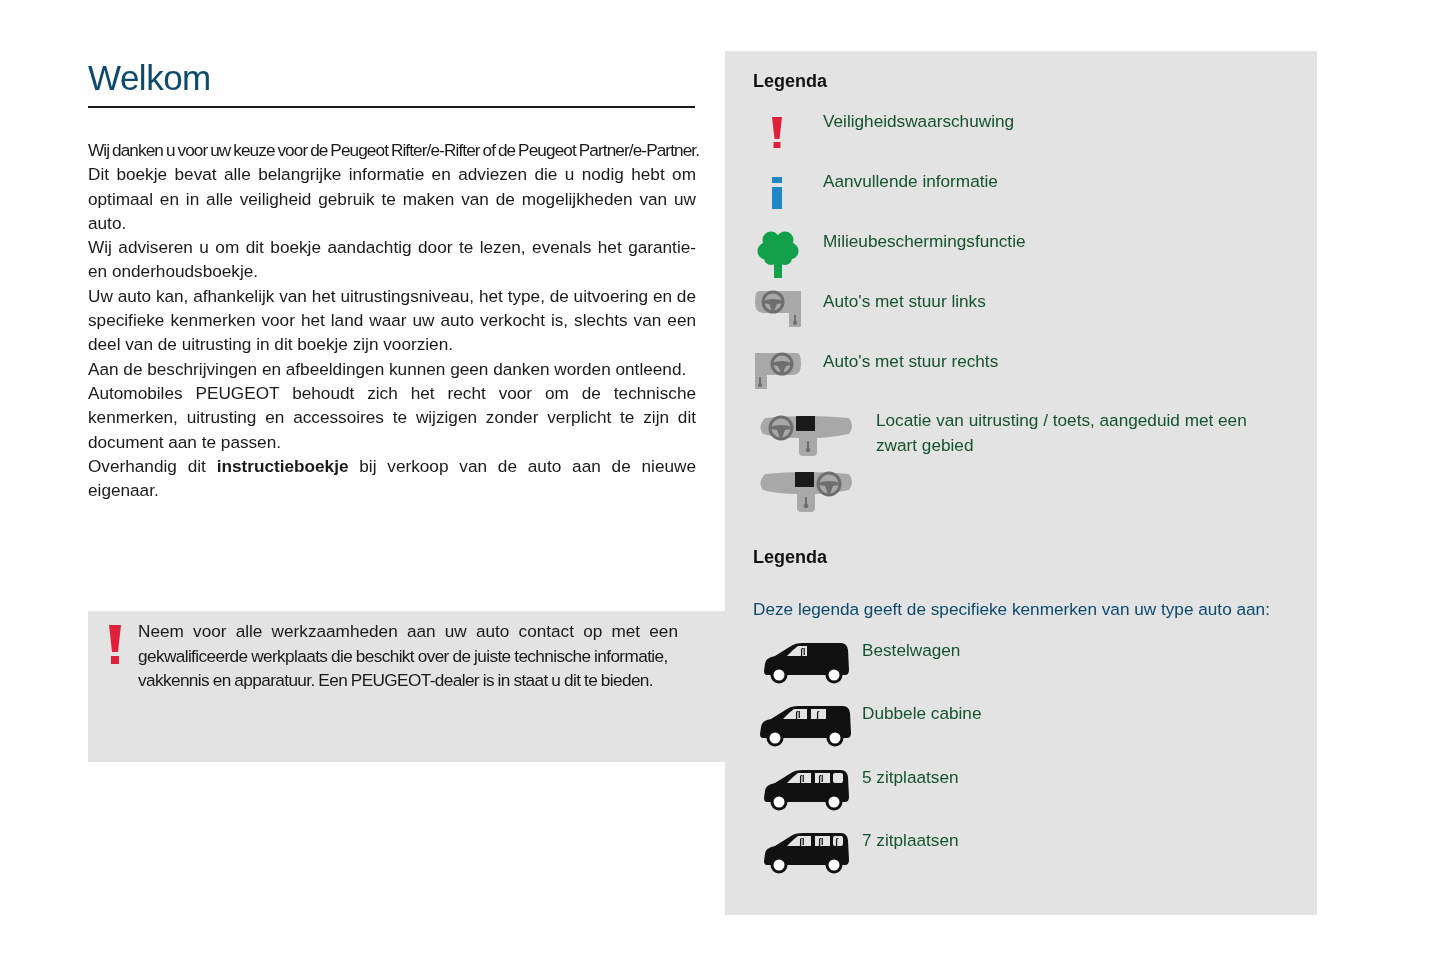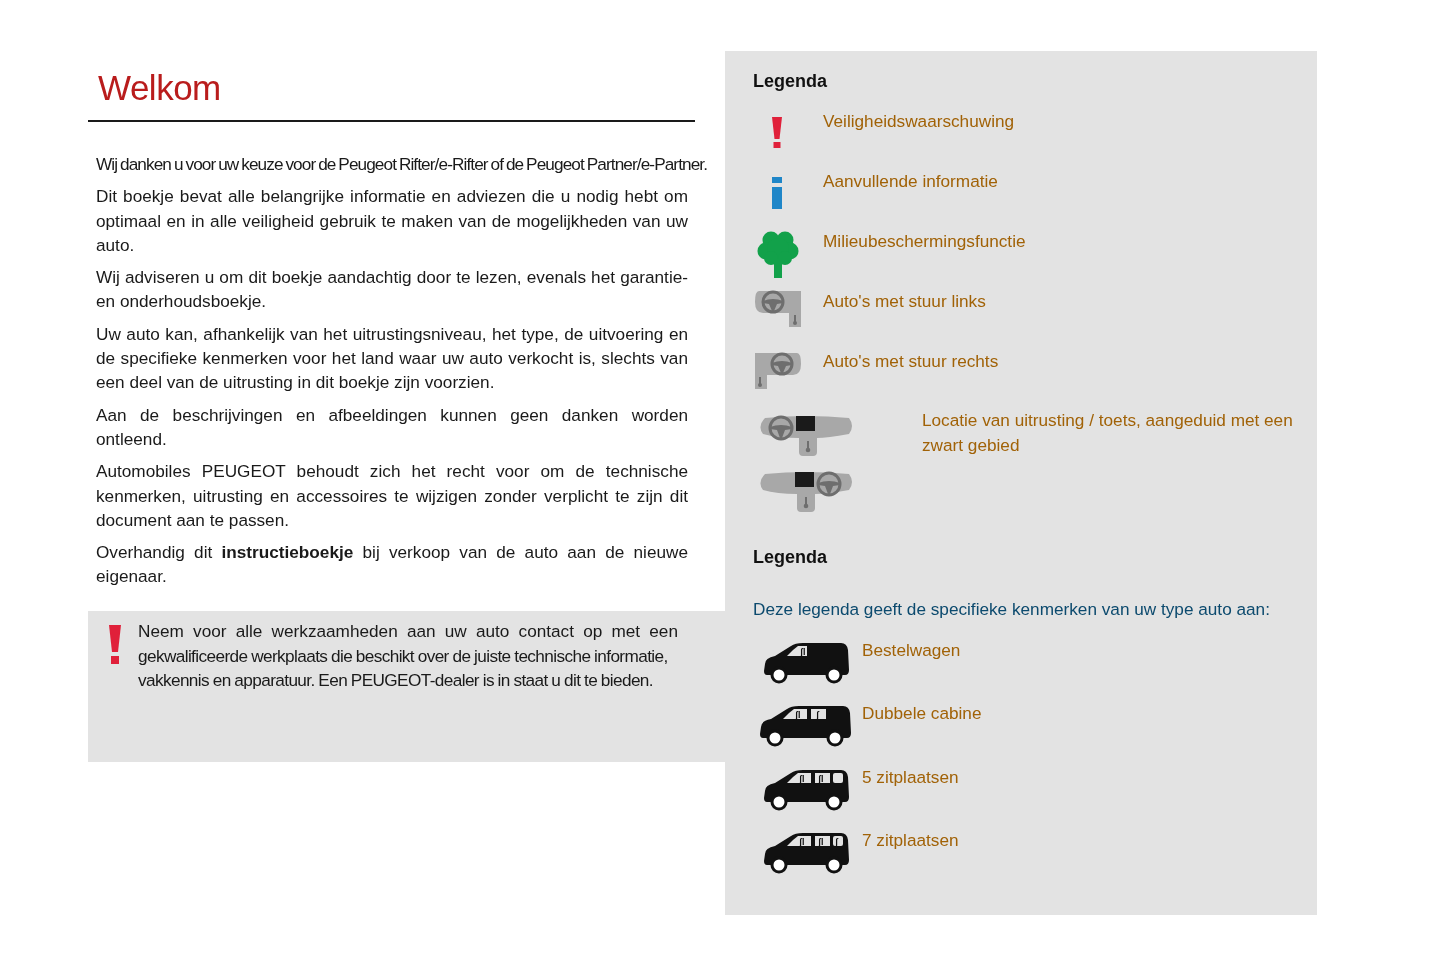--- a/index.html
+++ b/index.html
@@ -2,29 +2,29 @@
 <html><head>
 <meta charset="utf-8">
 <style>
   html, body { margin: 0; padding: 0; background: #ffffff; }
   body {
     width: 1445px; height: 963px; position: relative; overflow: hidden;
     font-family: "Liberation Sans", sans-serif; color: #1a1a1a;
   }
   .left { position: absolute; left: 88px; top: 56px; width: 608px; }
   .title {
-    font-size: 35px; font-weight: normal; margin: 10px; line-height: 44px;
-    letter-spacing: -0.5px; color: #b91c1c;
+    font-size: 35px; font-weight: normal; margin: 0; line-height: 44px;
+    letter-spacing: -0.5px; color: #0c4a6e;
   }
   .title-rule { height: 2px; background: #1a1a1a; margin-top: 6px; width: 607px; }
   .intro {
     margin-top: 30px; font-size: 17.2px; line-height: 24.3px; text-align: justify;
     color: #1a1a1a;
   }
-  .intro p { margin: 8px; }
+  .intro p { margin: 0; }
   .intro .tight { letter-spacing: -0.9px; word-spacing: -1px; white-space: nowrap; }
   .intro b { font-weight: bold; }
 
   .warnbox {
     position: absolute; left: 88px; top: 611px; width: 688px; height: 151px;
     background: #e3e3e3;
   }
   .warnbox .excl {
     position: absolute; left: 20px; top: 14px; width: 14px; height: 40px;
   }
@@ -37,21 +37,21 @@
   .panel {
     position: absolute; left: 725px; top: 51px; width: 592px; height: 864px;
     background: #e3e3e3;
   }
   .ptitle {
     position: absolute; left: 28px; font-size: 18px; font-weight: bold; color: #111;
   }
   .lrow { position: absolute; left: 0; width: 608px; }
   .lrow .ico { position: absolute; }
   .lrow .lbl {
-    position: absolute; font-size: 17.2px; line-height: 24.5px; color: #a16207;
+    position: absolute; font-size: 17.2px; line-height: 24.5px; color: #14532d;
   }
   .pdesc {
     position: absolute; left: 28px; top: 548px; font-size: 17.2px; color: #0c4a6e;
   }
   svg { display: block; }
 </style>
 </head>
 <body>
 
 <div class="left">
@@ -161,21 +161,21 @@
     <div class="ico" style="left:32px;top:62px;">
       <svg width="98" height="44" viewBox="0 0 98 44">
         <path d="M8,4 Q49,0 92,4 Q98,12 92,20 Q70,24 58,24 V38 Q58,42 54,42 H44 Q40,42 40,38 V24 Q20,24 6,20 Q0,12 8,4 Z" fill="#a8a8a8"></path>
         <rect x="38" y="2" width="19" height="15" fill="#1a1a1a"></rect>
         <circle cx="72" cy="14" r="11" fill="#a8a8a8" stroke="#6e6e6e" stroke-width="3"></circle>
         <path d="M61,13 Q72,9 83,13 L83,15 L76,16 L73,24 L71,24 L68,16 L61,15 Z" fill="#6e6e6e"></path>
         <rect x="48" y="27" width="2" height="8" fill="#6e6e6e"></rect>
         <circle cx="49" cy="36" r="2.3" fill="#6e6e6e"></circle>
       </svg>
     </div>
-    <div class="lbl" style="left:151px;top:0;width:400px;margin-left:46px;">Locatie van uitrusting / toets, aangeduid met een zwart gebied</div>
+    <div class="lbl" style="left:151px;top:0;width:400px;">Locatie van uitrusting / toets, aangeduid met een zwart gebied</div>
   </div>
 
   <div class="ptitle" style="top:496px;">Legenda</div>
   <div class="pdesc">Deze legenda geeft de specifieke kenmerken van uw type auto aan:</div>
 
   <div class="lrow" style="top:587px;">
     <div class="ico" style="left:38px;top:2px;">
       <svg width="88" height="44" viewBox="0 0 88 44">
         <path d="M2,24 Q2,18 12,16 L28,6 Q32,3 40,3 H78 Q84,3 85,10 L86,30 Q86,35 82,35 H4 Q1,35 1,31 Z" fill="#111"></path>
         <path d="M30,10 L35,6 H44 V16 H24 Z" fill="#e3e3e3"></path>

